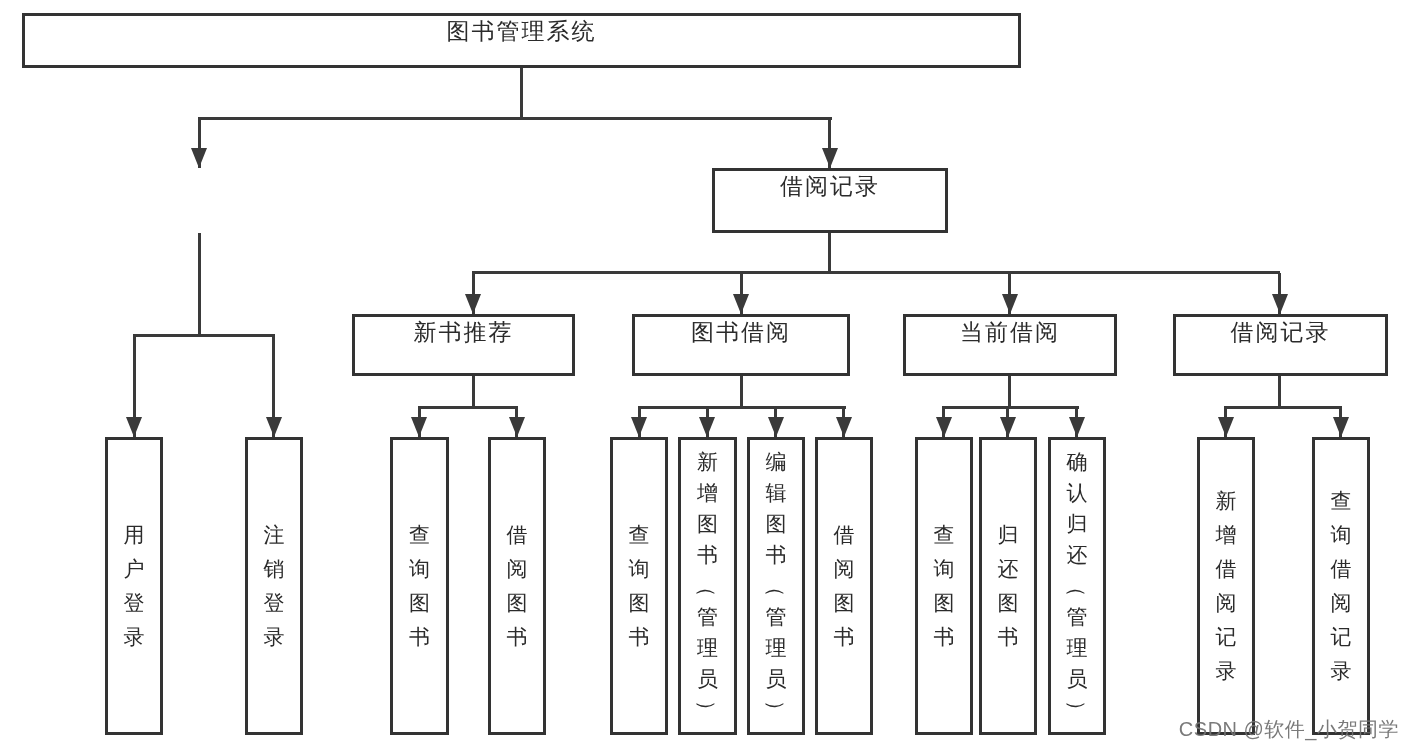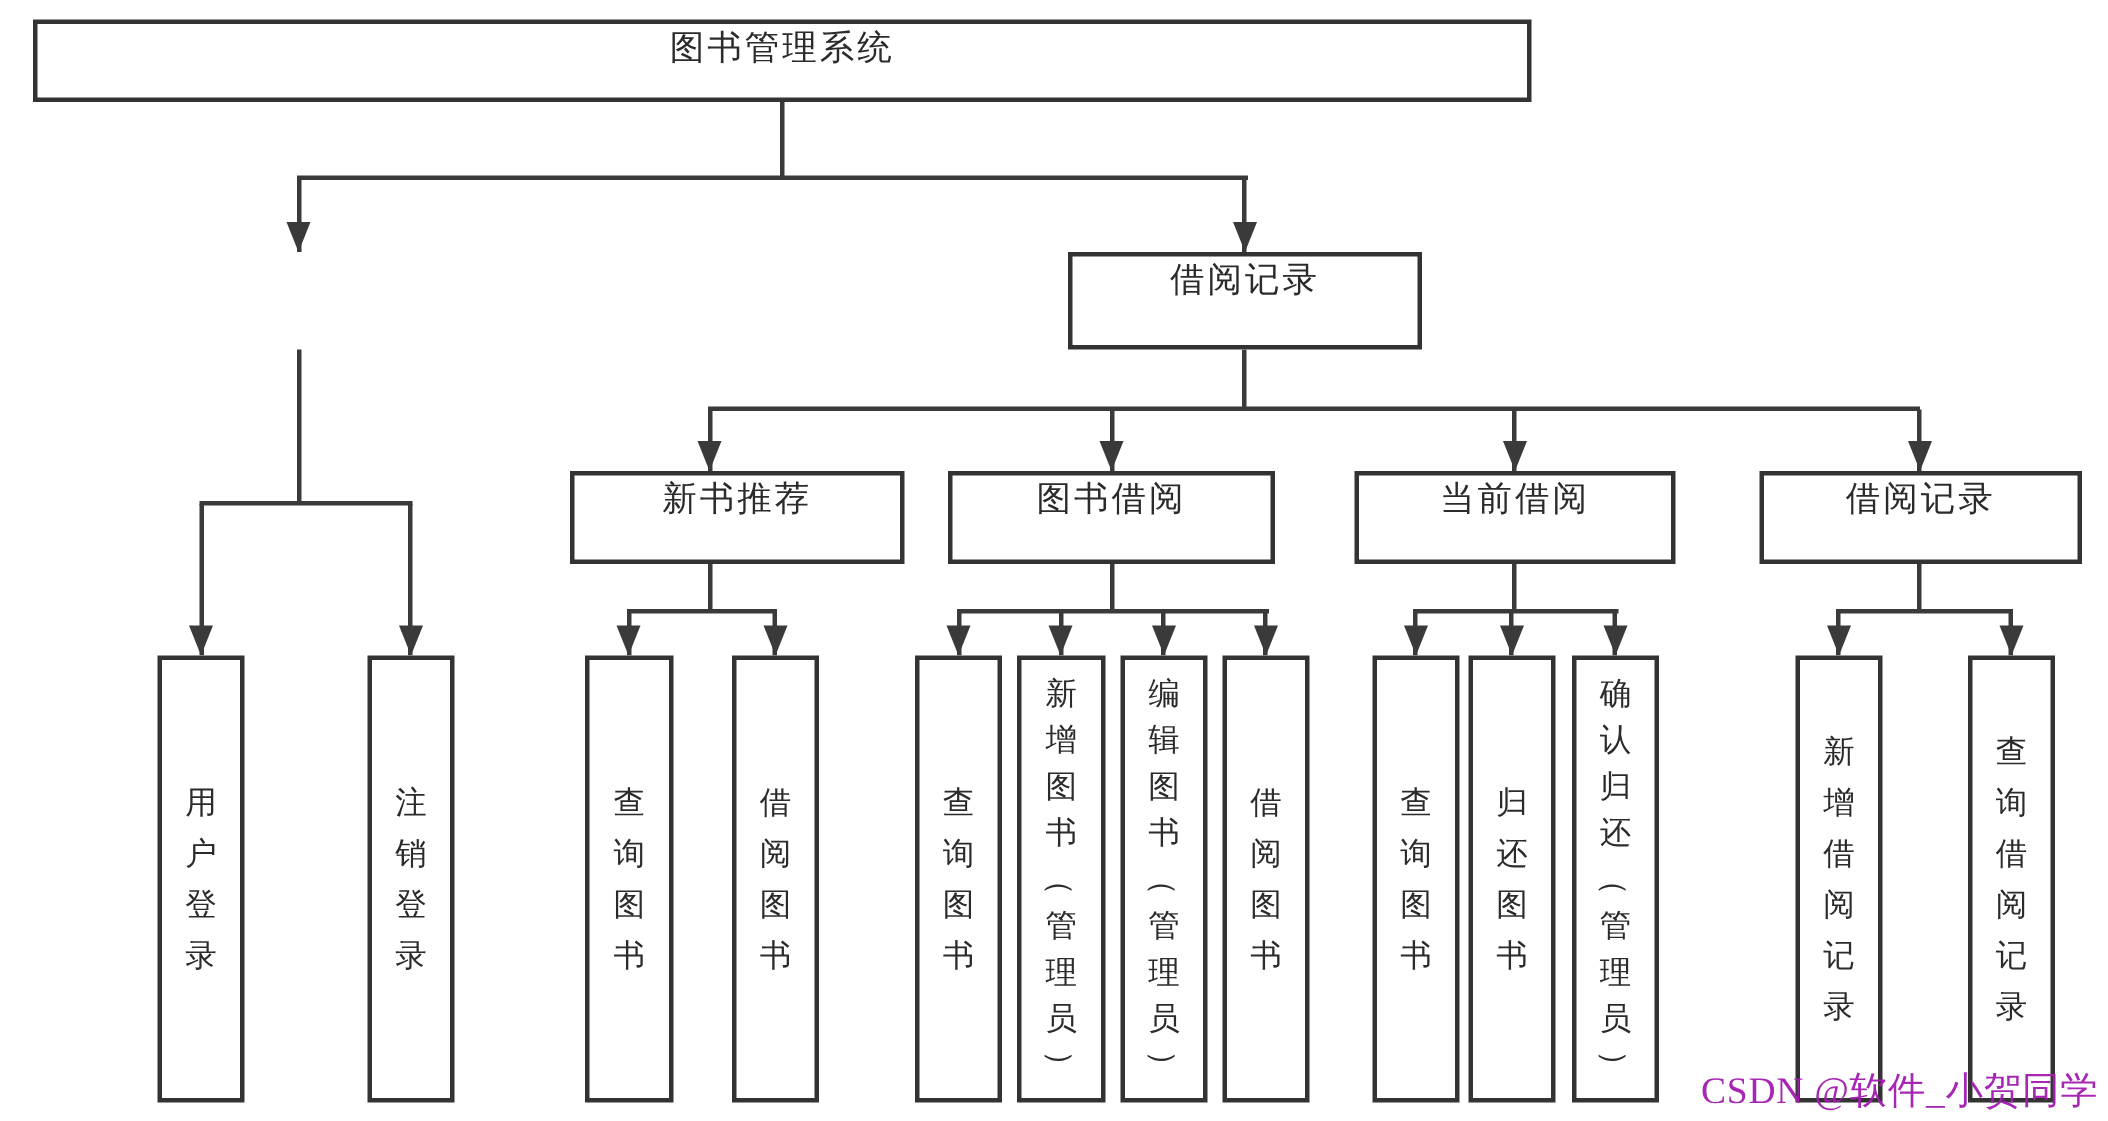--- a/index.html
+++ b/index.html
@@ -20,22 +20,22 @@
   }
   .vtext .ch{display:flex;align-items:center;justify-content:center;width:100%;}
   .vtext .rot{transform:rotate(90deg);}
   .line{position:absolute;background:#3a3a3a;}
   .arr{
     position:absolute;width:0;height:0;
     border-left:8px solid transparent;border-right:8px solid transparent;
     border-top:20px solid #3a3a3a;
   }
   .watermark{
-    position:absolute;right:6px;bottom:4px;font-size:25px;color:#a21caf;
-    letter-spacing:0.5px;opacity:.95;z-index:5;font-family:Liberation Serif, serif;
+    position:absolute;right:6px;bottom:4px;font-size:20px;color:#737373;
+    letter-spacing:0.5px;opacity:.95;z-index:5;
   }
 </style>
 </head>
 <body>
 
 <div class="stage">
 
   <div id="connectors">
       <div class="line" style="left: 520px; top: 68px; width: 3px; height: 50px;"></div>
       <div class="line" style="left: 198px; top: 117px; width: 634px; height: 3px;"></div>
@@ -92,21 +92,21 @@
     </div>
 
   <div class="node h" style="left:22px;top:13px;width:999px;height:55px">
     <span>图书管理系统</span>
   </div>
 
   <div class="node h" style="left:712px;top:168px;width:236px;height:65px">
     <span>借阅记录</span>
   </div>
 
-  <div class="node h" style="left:380px;top:314px;width:223px;height:62px">
+  <div class="node h" style="left:352px;top:314px;width:223px;height:62px">
     <span>新书推荐</span>
   </div>
   <div class="node h" style="left:903px;top:314px;width:214px;height:62px">
     <span>当前借阅</span>
   </div>
   <div class="node h" style="left:632px;top:314px;width:218px;height:62px">
     <span>图书借阅</span>
   </div>
   <div class="node h" style="left:1173px;top:314px;width:215px;height:62px">
     <span>借阅记录</span>

